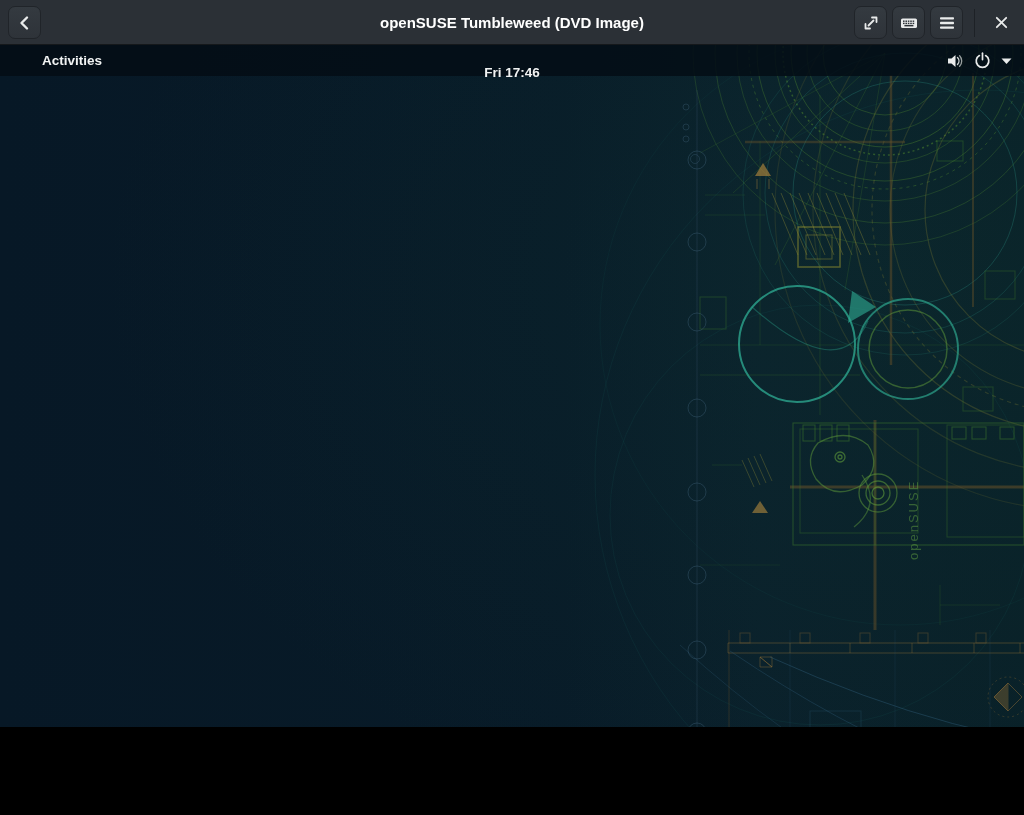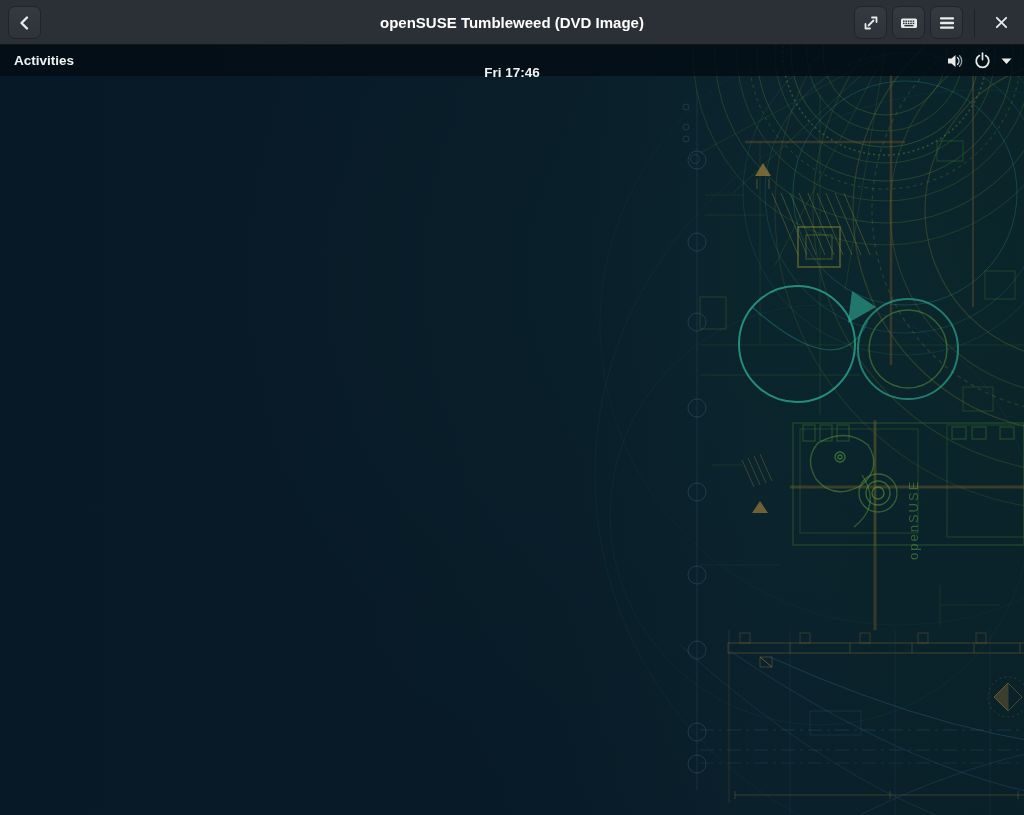--- a/index.html
+++ b/index.html
@@ -1,19 +1,19 @@
 <!DOCTYPE html>
 <html><head>
 <meta charset="utf-8">
 <style>
   * { margin:0; padding:0; box-sizing:border-box; }
   html,body { width:1024px; height:815px; overflow:hidden; background:#000; }
   body { font-family:"Liberation Sans","DejaVu Sans",sans-serif; }
 
-  .window { width:1024px; height:815px; display:flex; flex-direction:column; }
+  .window { width:1024px; height:727px; display:flex; flex-direction:column; }
 
   
   .titlebar {
     height:45px; flex:0 0 45px; background:#2b3036;
     border-bottom:1px solid #15181b;
     position:relative; display:flex; align-items:center;
   }
   .tb-btn {
     width:33px; height:33px; border-radius:7px;
     background:linear-gradient(#343a40,#2e3339);
@@ -39,21 +39,21 @@
 
   
   .desktop { position:relative; flex:1 1 auto; height:770px; overflow:hidden; background:#081a27; cursor:default; }
   .wallpaper { position:absolute; inset:0; width:1024px; height:770px; display:block; }
 
   
   .topbar {
     position:absolute; left:0; top:0; width:1024px; height:31px;
     background:rgba(3,13,21,0.85);
     display:flex; align-items:center;
-    color:#f1f3f3; font-size:13.5px; font-weight:700;
+    color:#f1f3f3; font-size:13.5px; font-weight:700;padding-left:28px;
   }
   .activities { padding:0 14px; height:31px; display:flex; align-items:center; cursor:pointer; }
   .clock {
     position:absolute; left:0; right:0; top:0; height:31px;
     display:flex; align-items:center; justify-content:center; pointer-events:none;
   }
   .clock span { pointer-events:auto; cursor:pointer;margin-top:24px; }
   .status-area {
     position:absolute; right:8px; top:0; height:31px;
     display:flex; align-items:center; gap:10px; cursor:pointer; padding:0 4px;

